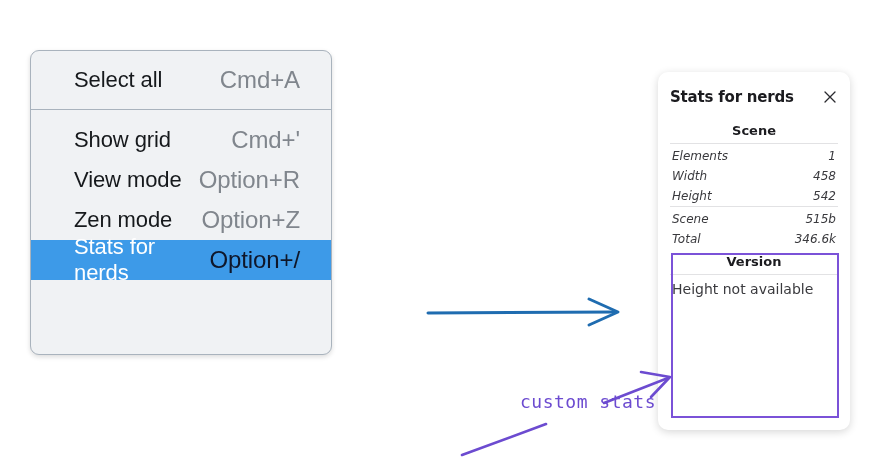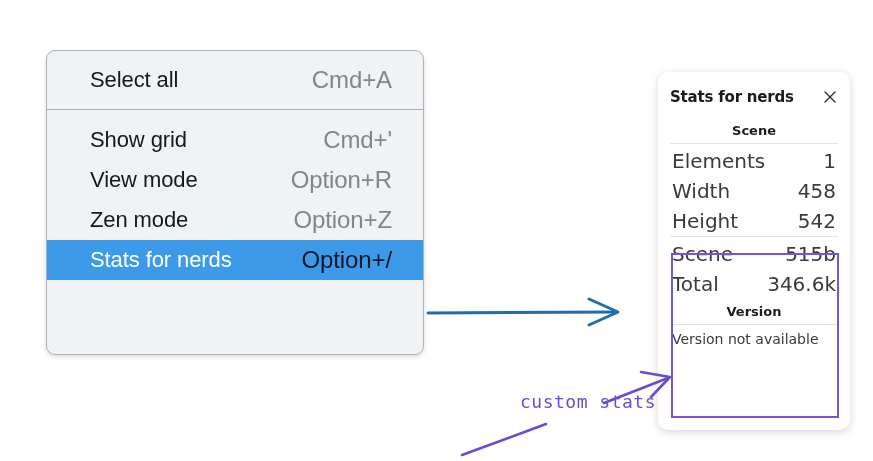--- a/index.html
+++ b/index.html
@@ -12,23 +12,23 @@
     height: 461px;
     position: relative;
     overflow: hidden;
     font-family: "Liberation Sans", sans-serif;
     -webkit-font-smoothing: antialiased;
   }
 
   
   #context-menu {
     position: absolute;
-    left: 46px;
+    left: 30px;
     top: 50px;
-    width: 378px;
+    width: 302px;
     height: 305px;
     background: #f0f2f4;
     border: 1px solid #a9b3bd;
     border-radius: 9px;
     box-shadow: 0 2px 5px rgba(0,0,0,0.14);
     box-sizing: border-box;
     overflow: hidden;
   }
   .menu-group {
     padding: 9px 0 0 0;
@@ -108,23 +108,24 @@
   }
   .section-rule {
     height: 1px;
     background: #e2e2e4;
     margin-bottom: 2px;
   }
   .stat-row {
     display: flex;
     justify-content: space-between;
     align-items: flex-start;
-    font-size: 20px;
+    font-size: 12px;
     color: #3a3a3e;
     padding: 3px 2px 3px 2px;
+    font-style: italic;
   }
   .stat-row .val { color: #3a3a3e; }
   .version-line {
     font-size: 14px;
     color: #3a3a3e;
     padding: 4px 2px;
     text-align: left;
   }
   #annotation-box {
     position: absolute;
@@ -225,21 +226,21 @@
     </div>
     <div class="stat-row">
       <span class="key">Total</span>
       <span class="val">346.6k</span>
     </div>
   </div>
 
   <div>
     <div class="section-head">Version</div>
     <div class="section-rule"></div>
-    <div class="version-line">Version not available</div>
+    <div class="version-line">Height not available</div>
   </div>
 
 </div>
 
 <div id="annotation-box"></div>
 
 <svg id="overlay" viewBox="0 0 873 461">
 
   <g>
     <path d="M428 313 L615 312" stroke="#1f6cb0" stroke-width="3" fill="none" stroke-linecap="round"></path>

